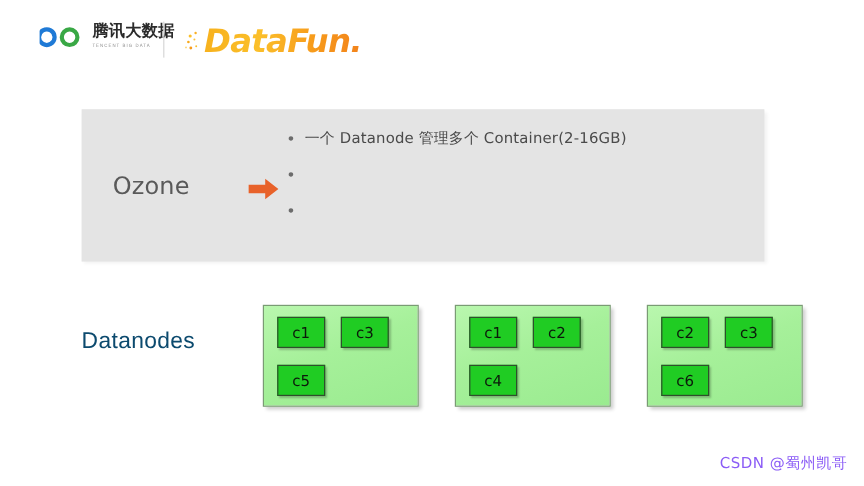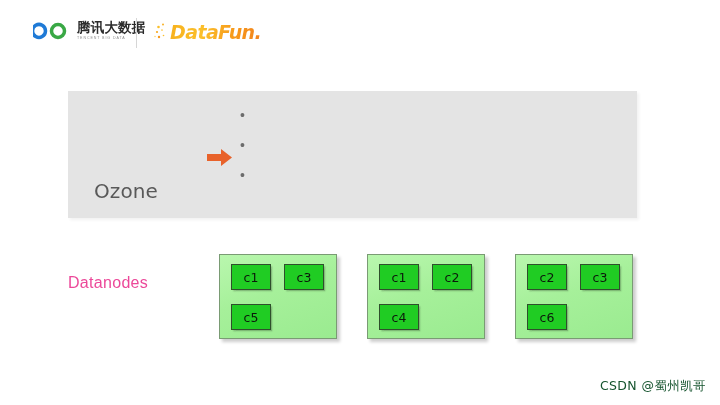--- a/index.html
+++ b/index.html
@@ -33,21 +33,21 @@
     width: 38px; height: 24px;
     display: block;
   }
   #tencent-wordmark {
     display: flex;
     flex-direction: column;
     justify-content: center;
     line-height: 1;
   }
   #tencent-cn {
-    font-family: Liberation Sans, sans-serif;
+    font-family: Liberation Mono, monospace;
     font-size: 13.5px;
     font-weight: 700;
     color: #2b2b2b;
     letter-spacing: 0.2px;
     white-space: nowrap;
   }
   #tencent-en {
     font-family: "Liberation Sans", sans-serif;
     font-size: 3.6px;
     color: #8d8d8d;
@@ -65,21 +65,21 @@
   }
   #datafun-logo {
     position: absolute;
     left: 154px; top: 21px;
     display: flex;
     align-items: center;
   }
   #datafun-spark { width: 15px; height: 22px; display:block; margin-right: 1px; }
   #datafun-text {
     font-family: "DejaVu Sans", sans-serif;
-    font-size: 19px;
+    font-size: 27px;
     font-weight: 700;
     font-style: italic;
     letter-spacing: -0.6px;
     background: linear-gradient(95deg, #f7b11d 0%, #fbbf2a 35%, #f79a1b 70%, #f2821c 100%);
     -webkit-background-clip: text;
     background-clip: text;
     color: transparent;
     white-space: nowrap;
     line-height: 1;
     text-align: center;
@@ -98,21 +98,20 @@
   #ozone-title {
     position: absolute;
     left: 26px; top: 50%;
     transform: translateY(-50%);
     font-family: "DejaVu Sans", sans-serif;
     font-size: 20px;
     color: #595959;
     line-height: 1.45;
     letter-spacing: 0.1px;
     white-space: nowrap;
-    margin-top: 36px;
   }
   #ozone-title > div { display: block; }
 
   #arrow-marker {
     position: absolute;
     left: 207px; top: 148px;
     width: 26px; height: 19px;
   }
 
   #bullet-list {
@@ -142,34 +141,34 @@
     line-height: 20px;
     letter-spacing: 0.15px;
     white-space: nowrap;
   }
 
   
   #datanodes-label {
     position: absolute;
     left: 68px; top: 274px;
     font-family: "Liberation Sans", sans-serif;
-    font-size: 16px;
-    color: #ec4899;
+    font-size: 19px;
+    color: #0c4a6e;
     letter-spacing: 0.3px;
     white-space: nowrap;
   }
 
   #datanode-row {
     position: absolute;
     left: 219px; top: 254px;
     display: flex;
     gap: 30px;
   }
   .datanode-box {
-    width: 118px;
+    width: 130px;
     height: 85px;
     background: linear-gradient(160deg, #b9f7ae 0%, #a6f09a 45%, #9aeb90 100%);
     border: 1px solid #7a9b74;
     box-shadow: 3px 3px 3px rgba(0,0,0,0.20);
     position: relative;
     padding: 9px 0 0 11px;
     box-sizing: border-box;
   }
   .chip-grid {
     display: flex;
@@ -193,21 +192,21 @@
     box-sizing: border-box;
   }
   .chip-break { flex-basis: 100%; height: 0; }
 
   
   #watermark {
     position: absolute;
     right: 14px; bottom: 10px;
     font-family: "DejaVu Sans", sans-serif;
     font-size: 12.5px;
-    color: #14532d;
+    color: #8b5cf6;
     letter-spacing: 0.4px;
     white-space: nowrap;
   }
 </style>
 </head>
 <body>
 
 <div id="logo-bar">
 
   <div id="tencent-logo">
@@ -242,20 +241,21 @@
 <div id="ozone-panel">
 
   <div id="ozone-title">
     <div>Ozone</div>
   </div>
 
   <div id="bullet-list">
 
     <div class="bullet-row">
       <span class="bullet-dot">•</span>
+      <span class="bullet-text">一个 Datanode 管理多个 Container(2-16GB)</span>
     </div>
 
     <div class="bullet-row">
       <span class="bullet-dot">•</span>
     </div>
 
     <div class="bullet-row">
       <span class="bullet-dot">•</span>
     </div>
 

